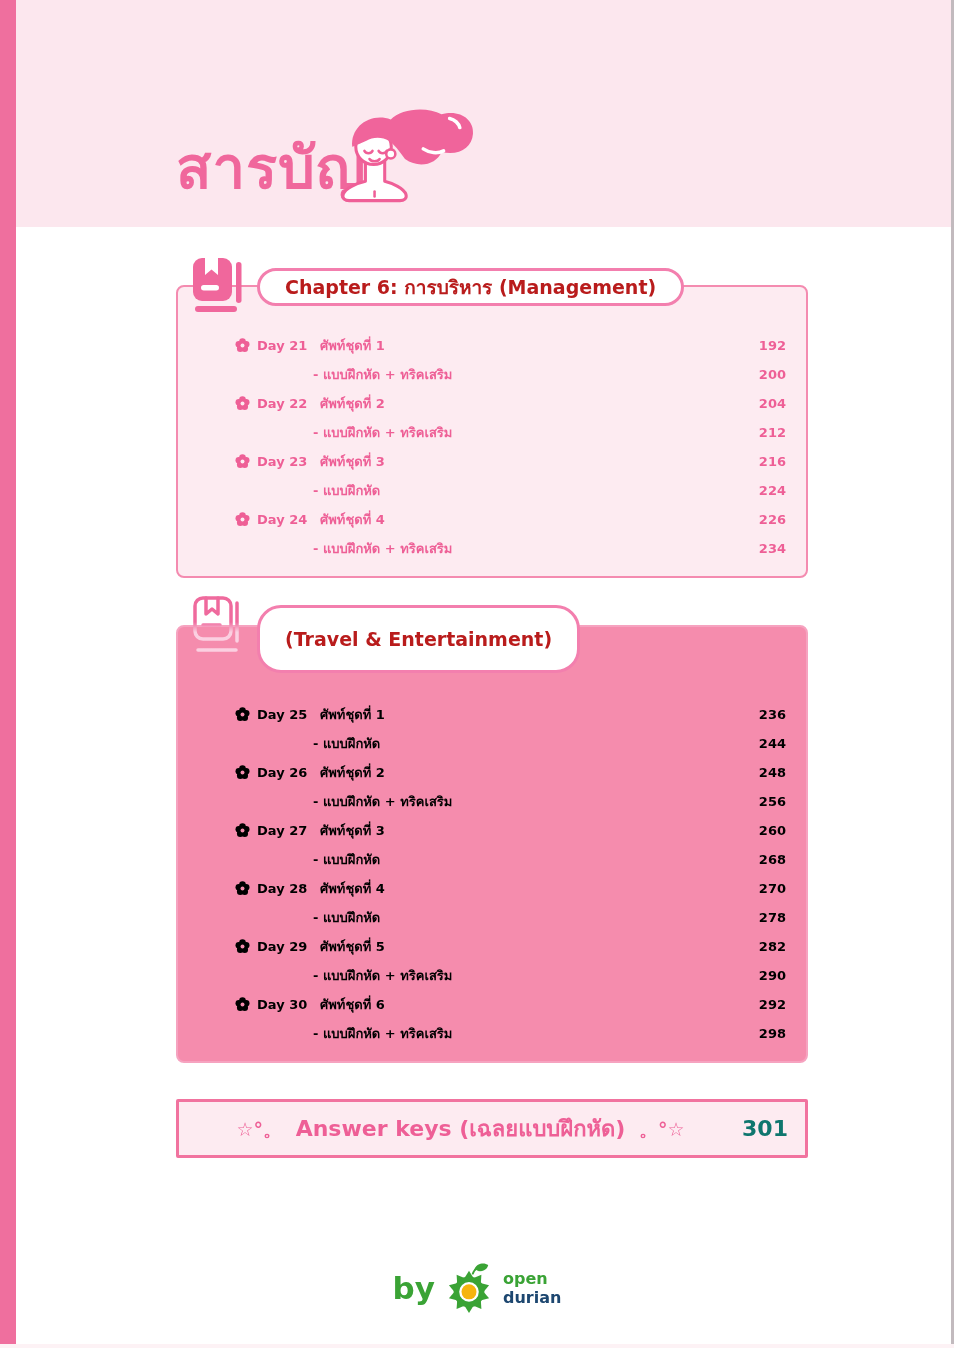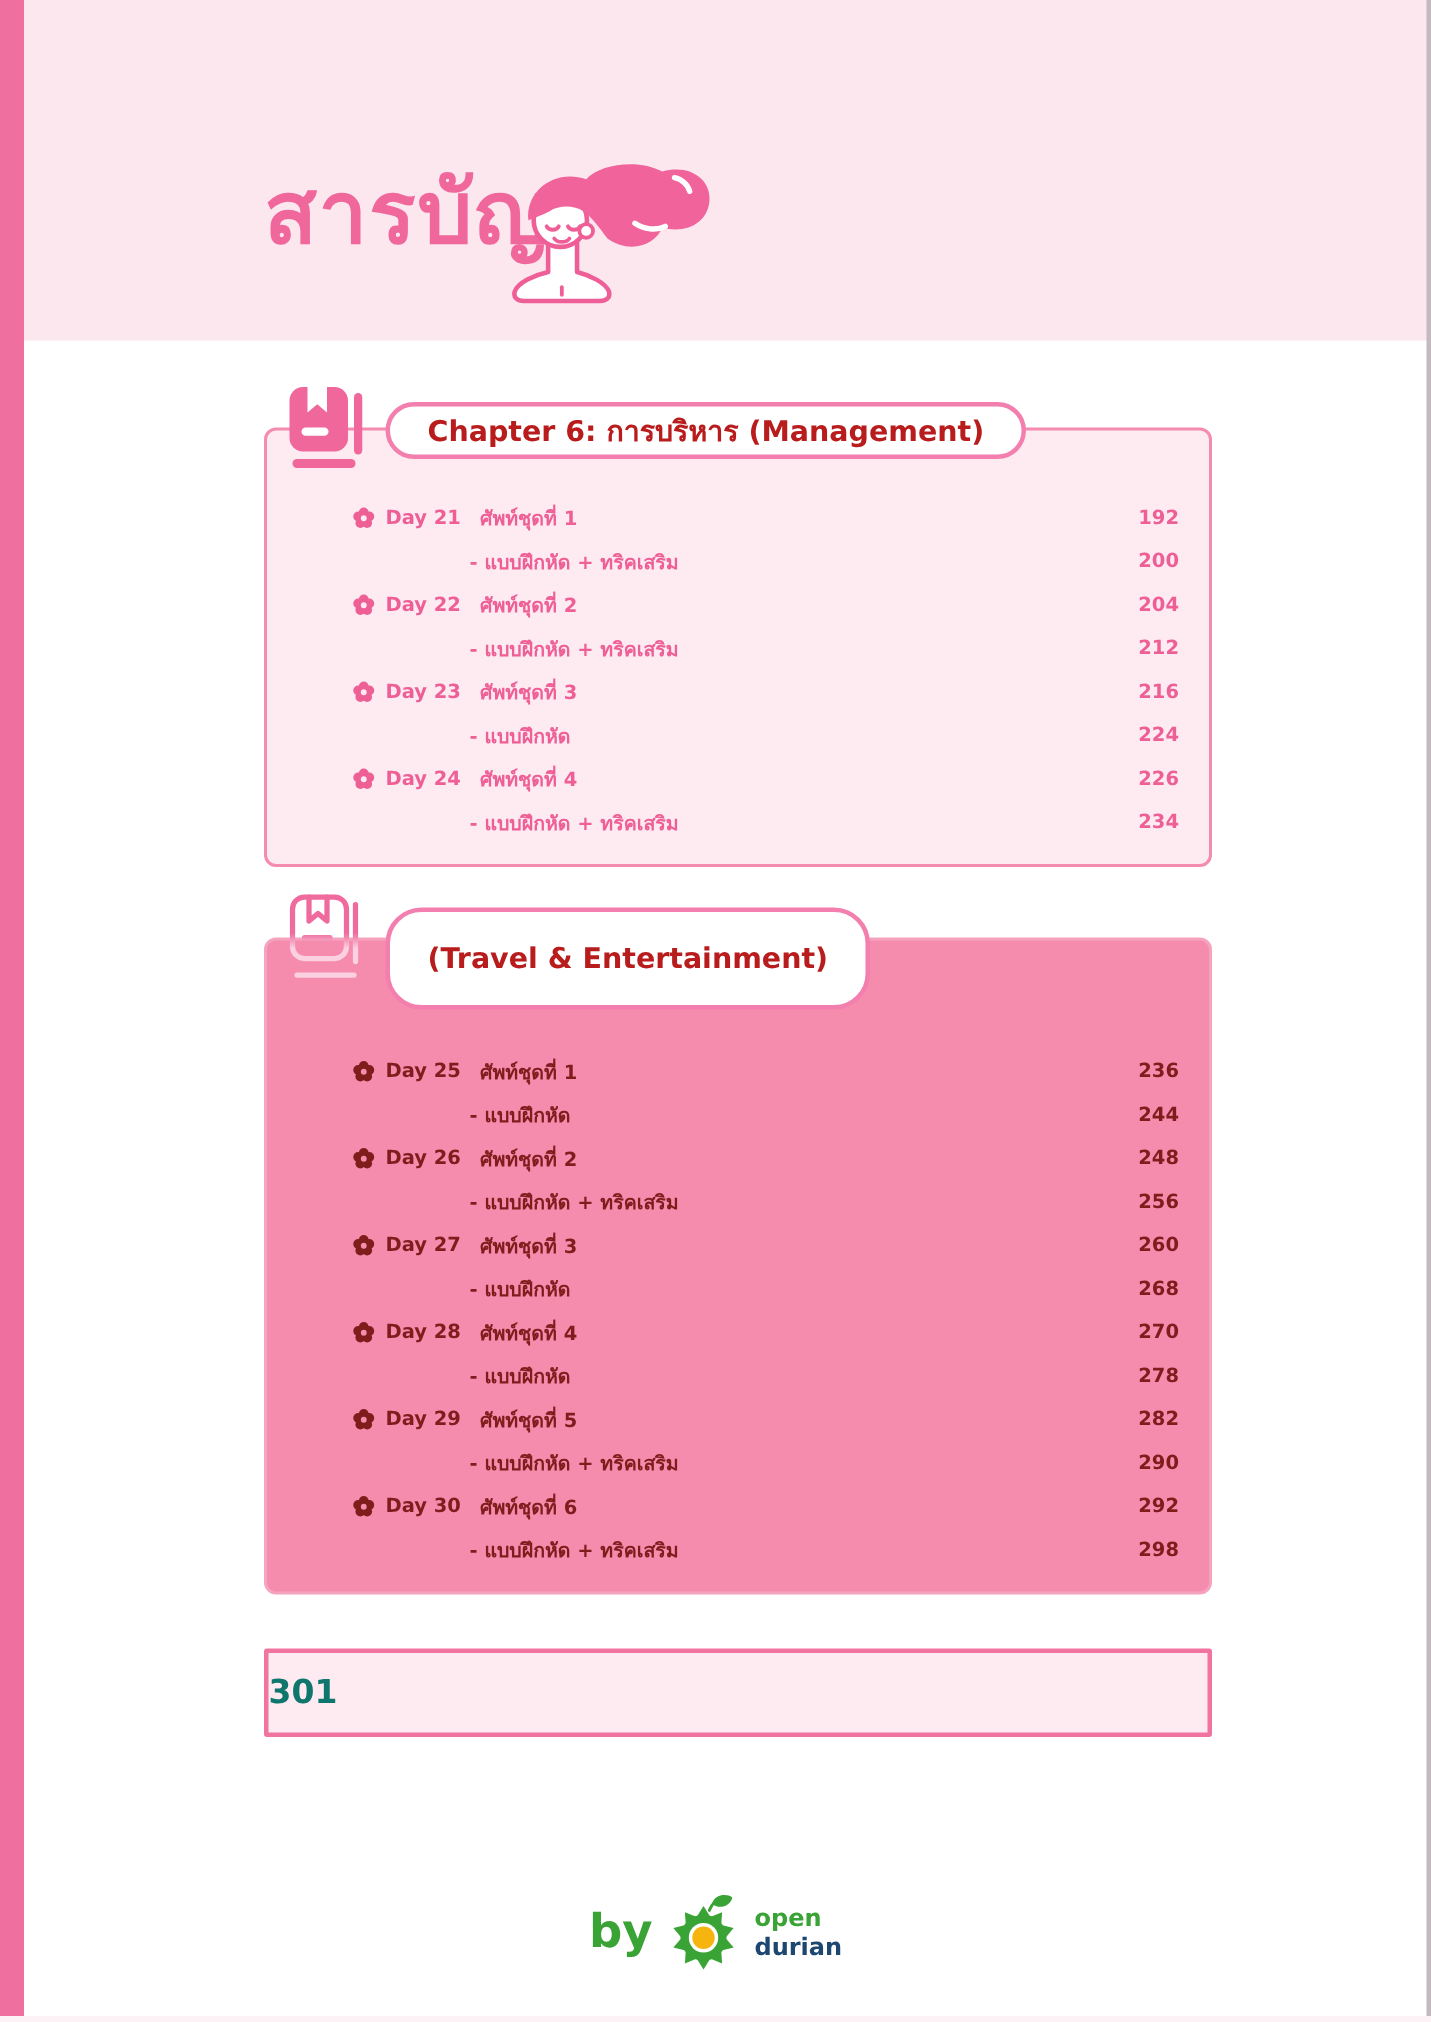--- a/index.html
+++ b/index.html
@@ -8,21 +8,21 @@
     background:#ffffff; font-family:"DejaVu Sans", sans-serif;
   }
   
   .left-bar { position:absolute; left:0; top:0; width:16px; height:100%; background:#ef6f9e; z-index:4; }
   .edge-right { position:absolute; right:0; top:0; width:3px; height:100%; background:#c2babe; z-index:6; }
   .bottom-strip { position:absolute; left:0; bottom:0; width:100%; height:4px; background:#fdf2f5; z-index:7; }
 
   
   .header-band { position:absolute; left:16px; top:0; width:938px; height:227px; background:#fce7ee; }
   .page-title {
-    position:absolute; left:176px; top:108px; font-size:58px; font-weight:bold;
+    position:absolute; left:176px; top:134px; font-size:58px; font-weight:bold;
     color:#f0679c; line-height:1.2; letter-spacing:1px;
   }
   .girl { position:absolute; left:336px; top:106px; width:138px; height:104px; }
 
   
   .chapter {
     position:absolute; left:176px; width:632px; box-sizing:border-box;
     border-radius:8px; z-index:2;
   }
   .chapter.ch6 {
@@ -41,21 +41,21 @@
     border-radius:24px; box-sizing:border-box; display:flex; flex-direction:column;
     justify-content:center; align-items:flex-start; padding:0 25px;
     font-size:19px; font-weight:bold; color:#b91c1c; white-space:nowrap;
   }
   .ch6 .pill { top:-19px; height:38px; }
   .ch7 .pill { top:-22px; height:68px; line-height:29px; }
 
   
   .entries { position:relative; }
   .row { display:flex; align-items:center; height:29px; font-size:13px; font-weight:bold; color:#ee5f96; }
-  .ch7 .row { color:#7f1d1d; }
+  .ch7 .row { color:#000000; }
   .row .bullet { width:22px; display:flex; align-items:center; }
   .row .bullet svg { width:15px; height:15px; }
   .ch6 .entries { --hole:#fdebf1; }
   .ch7 .entries { --hole:#f58cad; }
   .row .day { width:63px; }
   .row .spacer { flex:1; }
   .row.sub { padding-left:78px; }
   .row .pg { text-align:right; }
 
   
@@ -382,20 +382,25 @@
 
   <div class="row sub">
     <span class="etitle">- แบบฝึกหัด + ทริคเสริม</span>
     <span class="spacer"></span>
     <span class="pg">298</span>
   </div>
 </div>
   </section>
 
   <div class="answer-box">
+    <div class="ak-text">
+      <span class="deco">☆°。</span>
+      <span>Answer keys (เฉลยแบบฝึกหัด)</span>
+      <span class="deco">。°☆</span>
+    </div>
     <div class="ak-page">301</div>
   </div>
 
   <div class="footer-logo">
     <span class="logo-by">by</span>
     <svg class="durian-icon" viewBox="0 0 50 54">
       <g fill="#3aa335">
         <path d="M31 7 C33 1 41 0 45 3 C44 9 35 12 31 7 Z"></path>
         <path d="M29 12 C31 7 35 4 39 3" stroke="#3aa335" stroke-width="2" fill="none" stroke-linecap="round"></path>
         <polygon points="25,9 20,17 30,17"></polygon>

